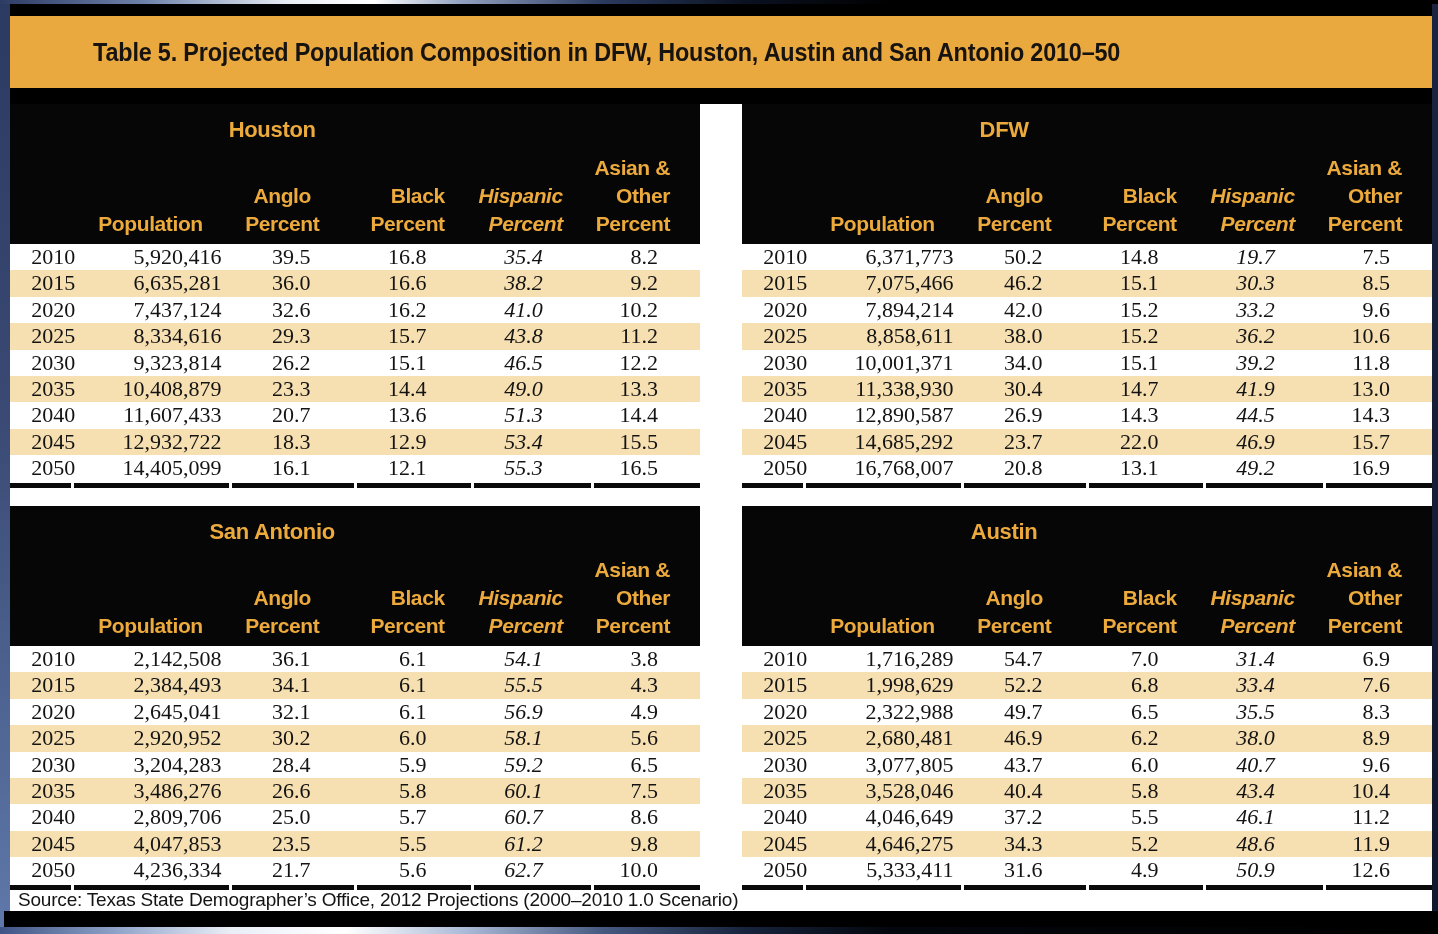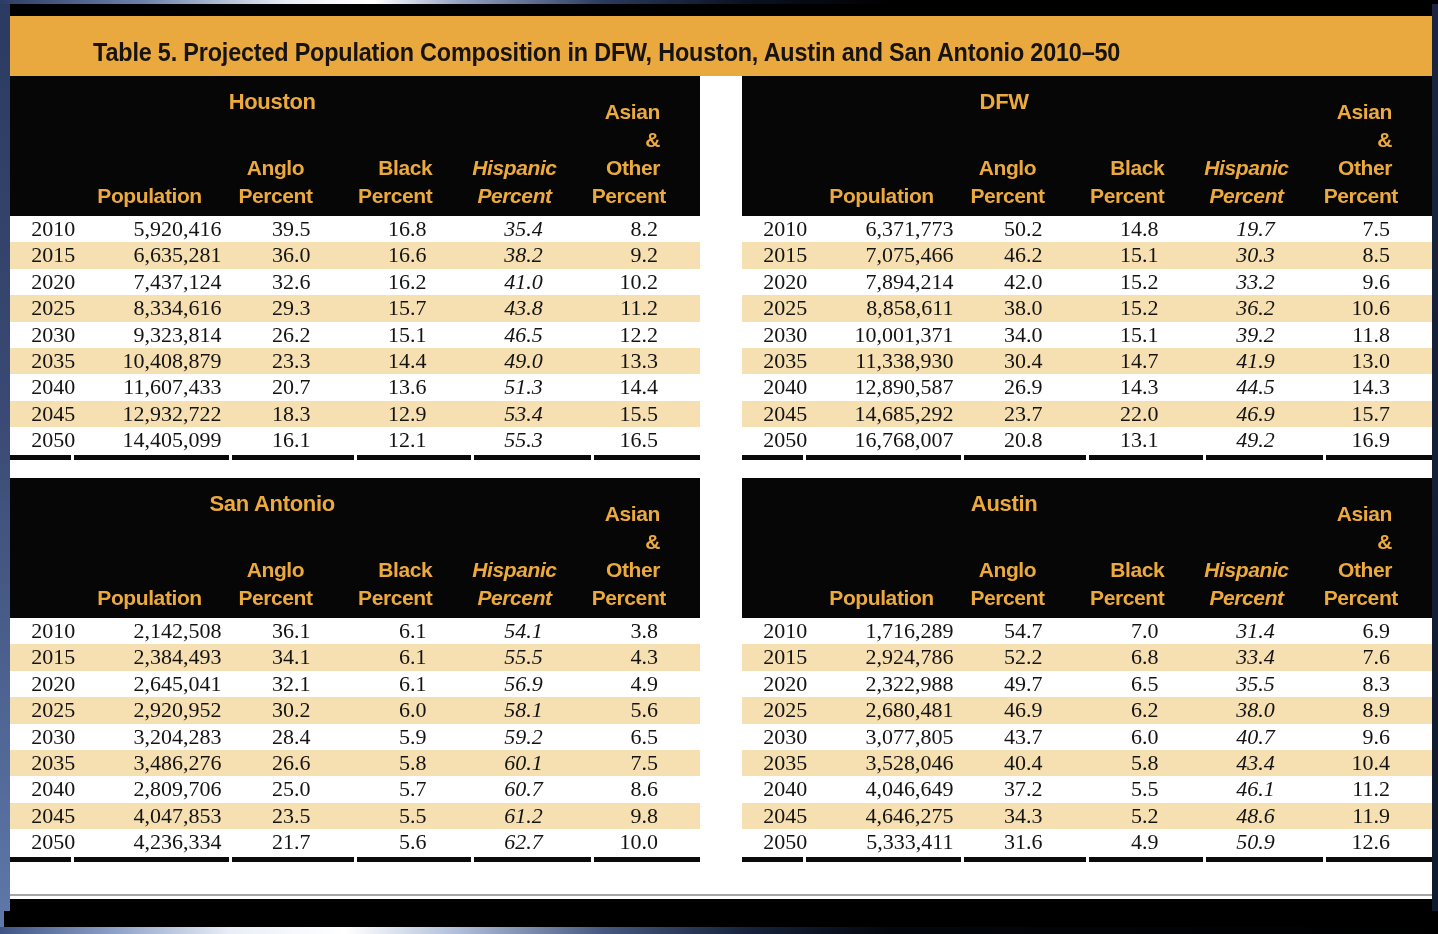--- a/index.html
+++ b/index.html
@@ -23,21 +23,21 @@
 
   
   .title-bar{position:absolute;left:10px;top:16px;width:1422px;height:72px;
     background:#EAA93E;display:flex;align-items:center;justify-content:center;
     padding-right:228px;box-sizing:border-box;}
   .title-bar .title-text{
     font-size:26px;font-weight:bold;color:#161310;letter-spacing:-0.2px;
     transform:scaleX(0.9);transform-origin:50% 50%;white-space:nowrap;}
 
   
-  .white-area{position:absolute;left:10px;top:76px;width:1422px;height:823px;background:#fff;}
+  .white-area{position:absolute;left:10px;top:104px;width:1422px;height:823px;background:#fff;}
   .hairline{position:absolute;left:0;top:818px;width:1422px;height:2px;background:#a6a6a6;}
   .source-line{position:absolute;left:8px;top:785px;font-size:19px;color:#141414;
     letter-spacing:-0.2px;white-space:nowrap;}
 
   
   .city-table{position:absolute;width:690px;}
   .pos-tl{left:0;top:0;}
   .pos-tr{left:732px;top:0;}
   .pos-bl{left:0;top:402px;}
   .pos-br{left:732px;top:402px;}
@@ -50,21 +50,21 @@
   .hcell{box-sizing:border-box;text-align:right;color:#EDAA3C;font-weight:bold;
     font-size:21px;line-height:28px;letter-spacing:-0.4px;}
 
   .c0{width:9%;margin-left:8px;}
   .c1{width:23%;text-align:center;}
   .c2{width:18%;text-align:center;}
   .c3{width:17%;}
   .c4{width:17.3%;font-style:italic;}
   .c5{width:15.7%;}
   .hcell.c1{padding-right:14px;}
-  .hcell.c2,.hcell.c3,.hcell.c4,.hcell.c5{padding-right:40px;}
+  .hcell.c2,.hcell.c3,.hcell.c4,.hcell.c5{padding-right:30px;}
 
   .rows{width:100%;}
   .row{display:flex;height:26.4px;line-height:26.4px;
     font-family:"Liberation Serif", serif;font-size:22px;color:#131313;}
   .row:nth-child(even){background:#F6DFB1;}
   .cell{box-sizing:border-box;text-align:right;white-space:nowrap;}
   .cell.c0{padding-right:4px;}
   .cell.c1{padding-right:14px;}
   .cell.c2{padding-right:48px;}
   .cell.c3{padding-right:48px;}
@@ -452,21 +452,21 @@
         <div class="row">
           <div class="cell c0">2010</div>
           <div class="cell c1">1,716,289</div>
           <div class="cell c2">54.7</div>
           <div class="cell c3">7.0</div>
           <div class="cell c4">31.4</div>
           <div class="cell c5">6.9</div>
         </div>
         <div class="row">
           <div class="cell c0">2015</div>
-          <div class="cell c1">2,924,786</div>
+          <div class="cell c1">1,998,629</div>
           <div class="cell c2">52.2</div>
           <div class="cell c3">6.8</div>
           <div class="cell c4">33.4</div>
           <div class="cell c5">7.6</div>
         </div>
         <div class="row">
           <div class="cell c0">2020</div>
           <div class="cell c1">2,322,988</div>
           <div class="cell c2">49.7</div>
           <div class="cell c3">6.5</div>
@@ -525,17 +525,18 @@
     <div class="bottom-border">
         <div class="seg" style="flex: 9 0 0px;"></div>
         <div class="seg" style="flex: 23 0 0px;"></div>
         <div class="seg" style="flex: 18 0 0px;"></div>
         <div class="seg" style="flex: 17 0 0px;"></div>
         <div class="seg" style="flex: 17.3 0 0px;"></div>
         <div class="seg" style="flex: 15.7 0 0px;"></div>
       </div>
   </section>
 
+  <div class="source-line">Source: Texas State Demographer’s Office, 2012 Projections (2000–2010 1.0 Scenario)</div>
   <div class="hairline"></div>
 </div>
 
 <div class="bar-bottom"></div>
 <div class="strip-bottom"></div>
 
 </body></html>

